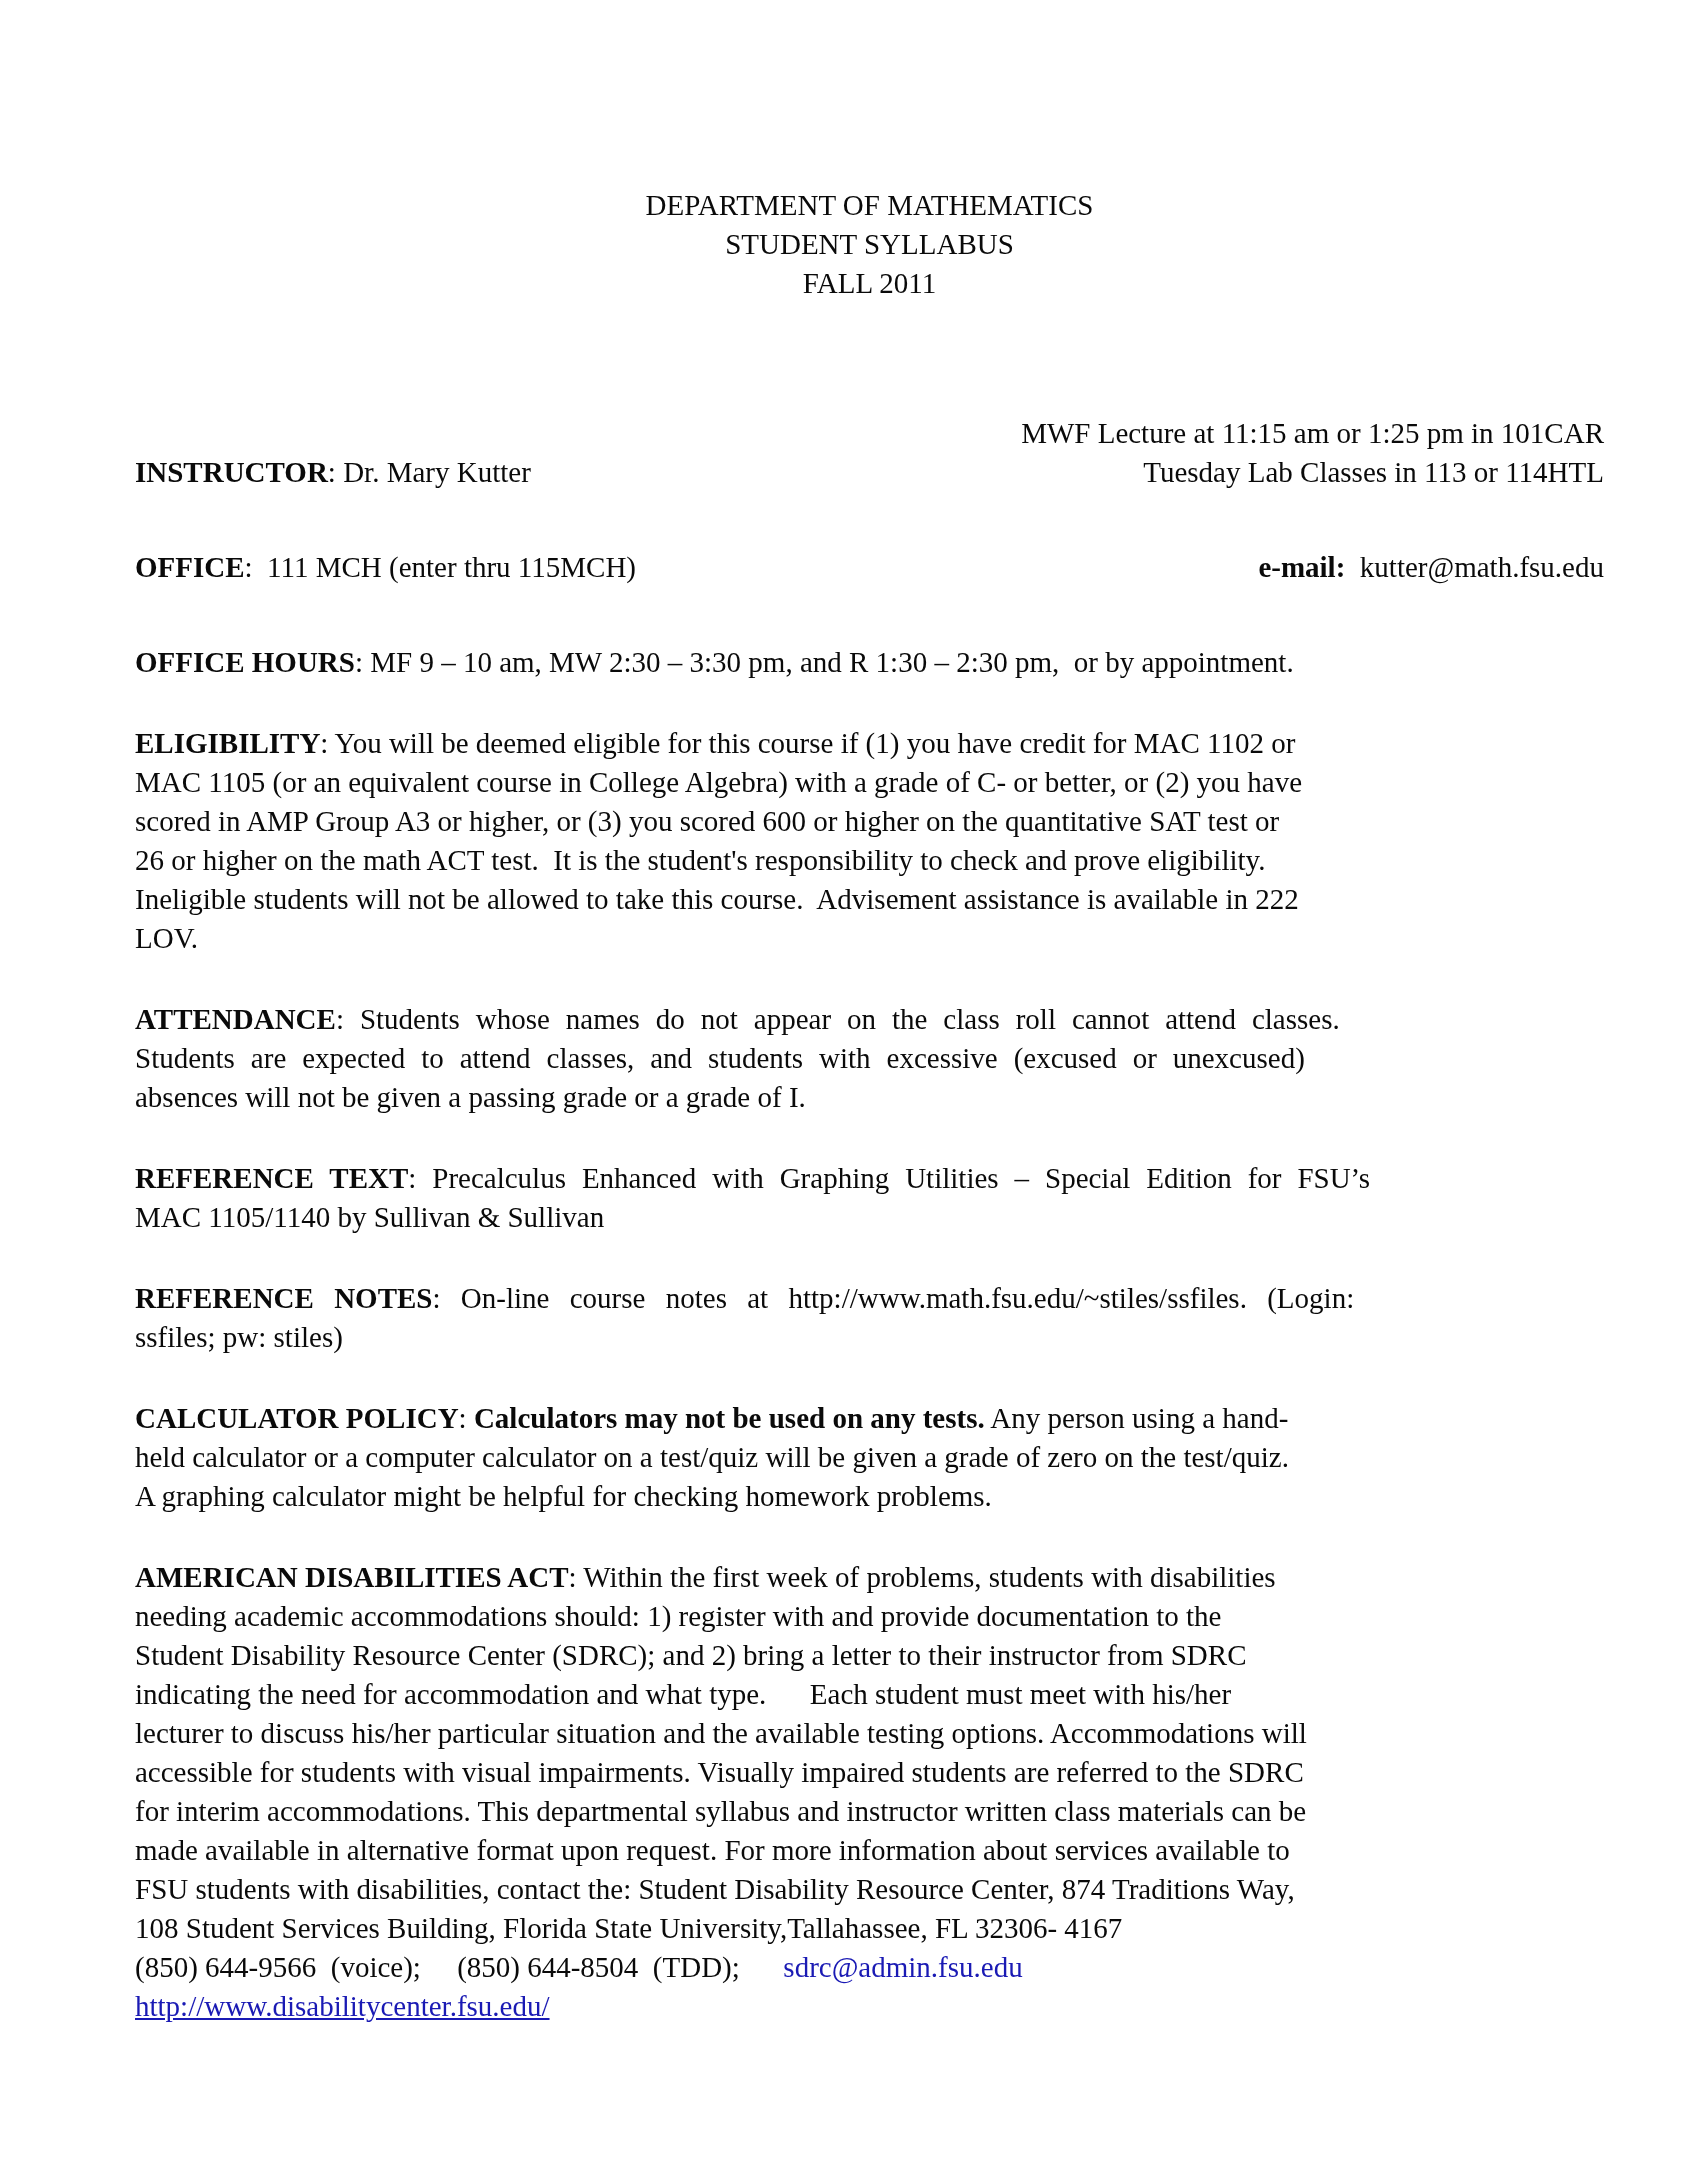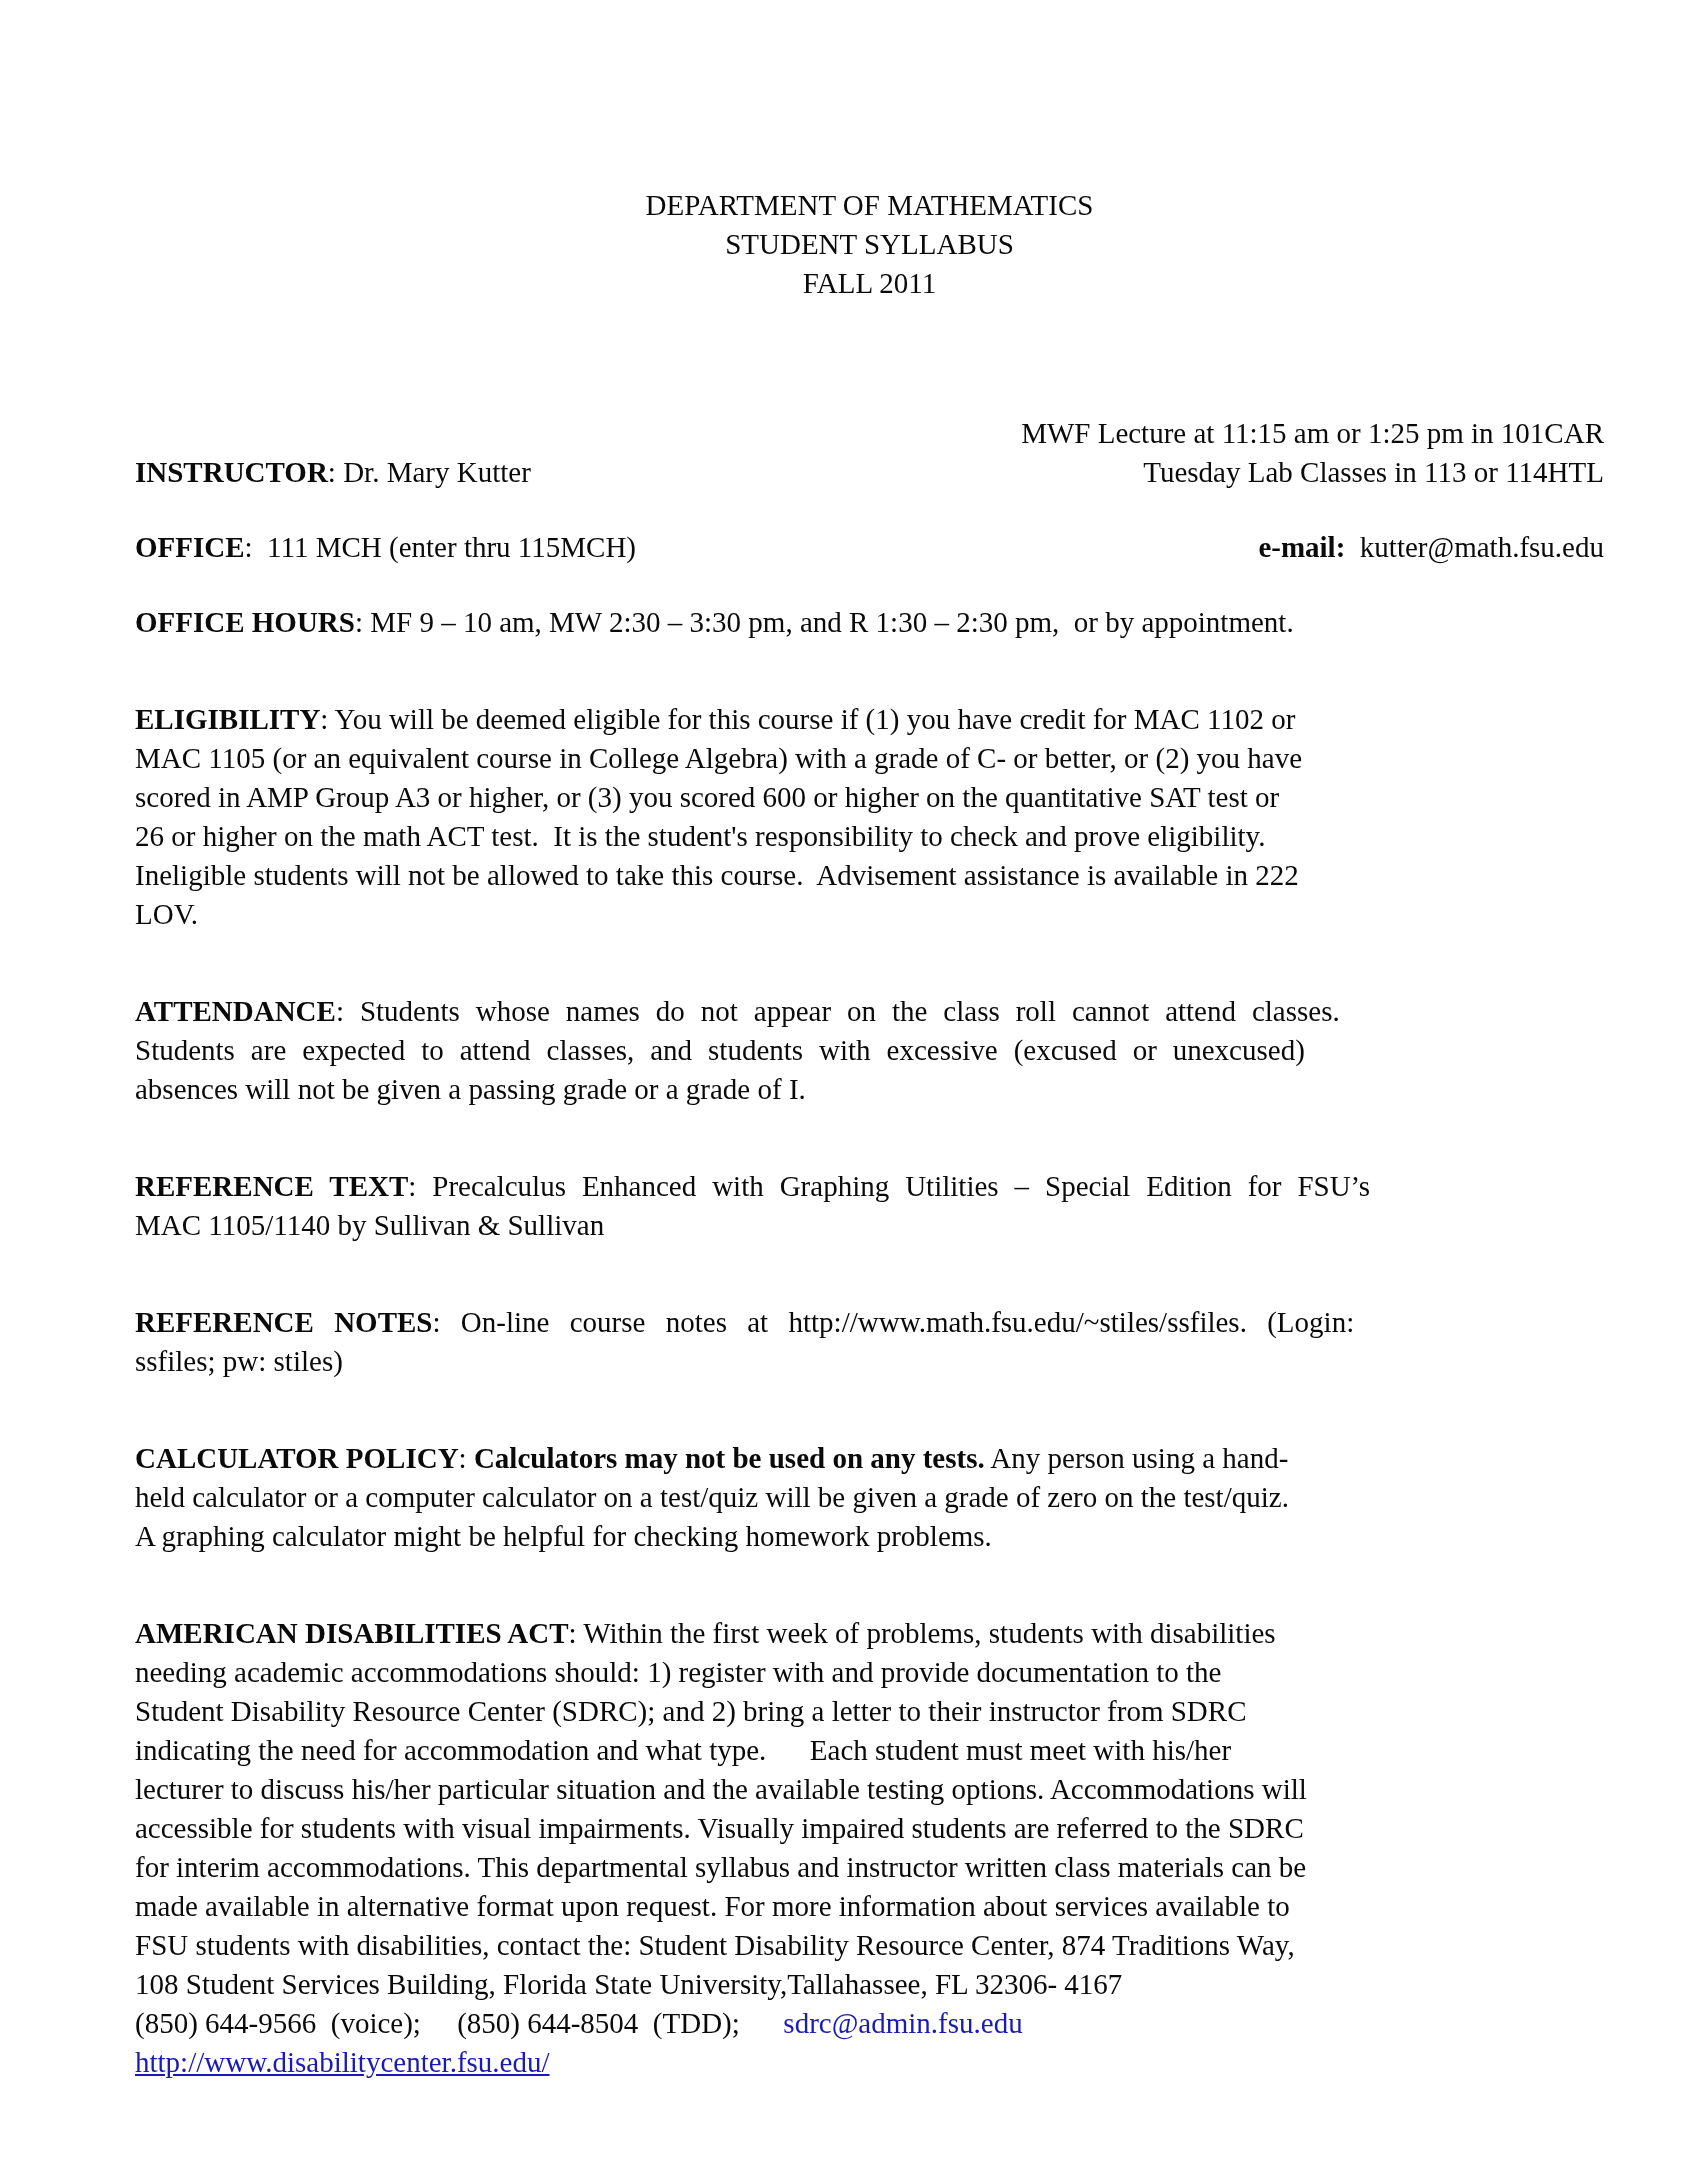--- a/index.html
+++ b/index.html
@@ -13,23 +13,23 @@
     font-size: 29px;
     line-height: 39px;
     padding: 186px 79px 0 135px;
     overflow: hidden;
   }
   .line { white-space: pre; }
   .center { text-align: center; }
   .rightline { text-align: right; font-family: Liberation Serif, serif; }
   .row { display: flex; justify-content: space-between; white-space: pre; }
   .b { font-weight: 700; font-family: Liberation Serif, serif; }
-  .mt { margin-top: 36px; }
+  .mt { margin-top: 56px; }
   .info { margin-top: 111px; }
-  .para { margin-top: 58px; }
+  .para { margin-top: 42px; }
   .ws1 { word-spacing: 0.30em; }  
   .ws2 { word-spacing: 0.45em; }
   .link { color: var(--link-blue, #1a1ab4); text-decoration: none; cursor: pointer; }
   .link.underline { text-decoration: underline; }
 </style>
 </head>
 <body>
 
 <div class="page">
 

